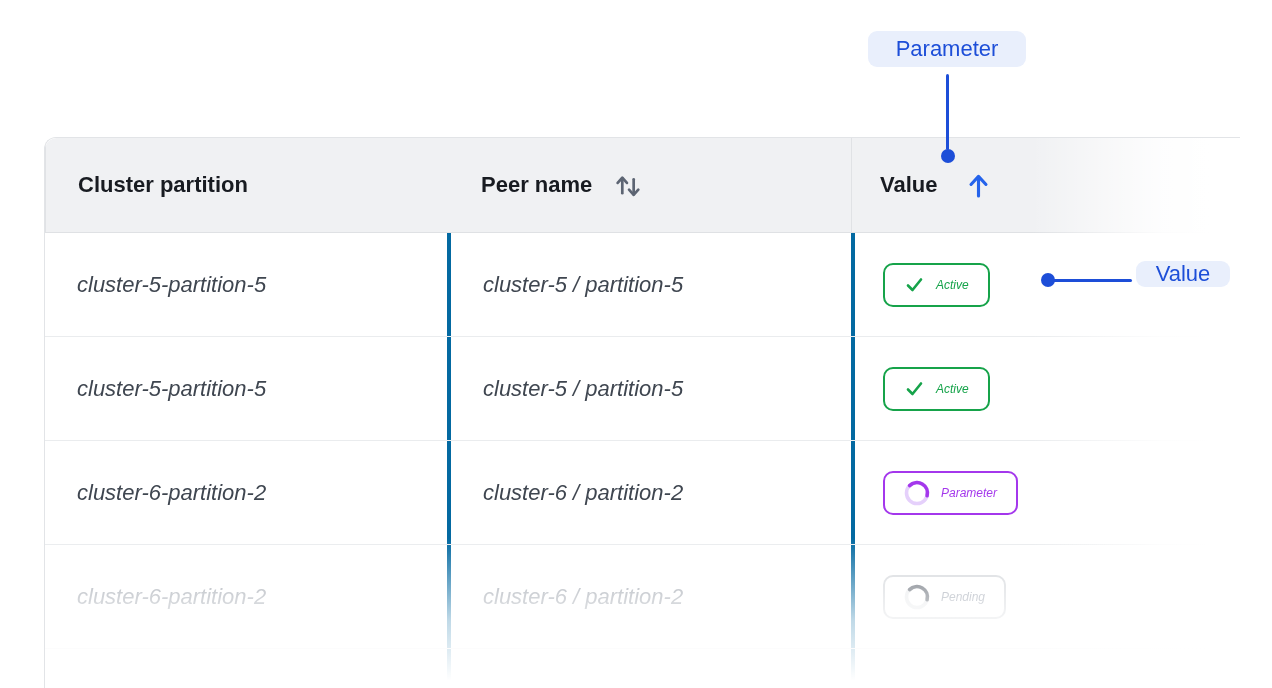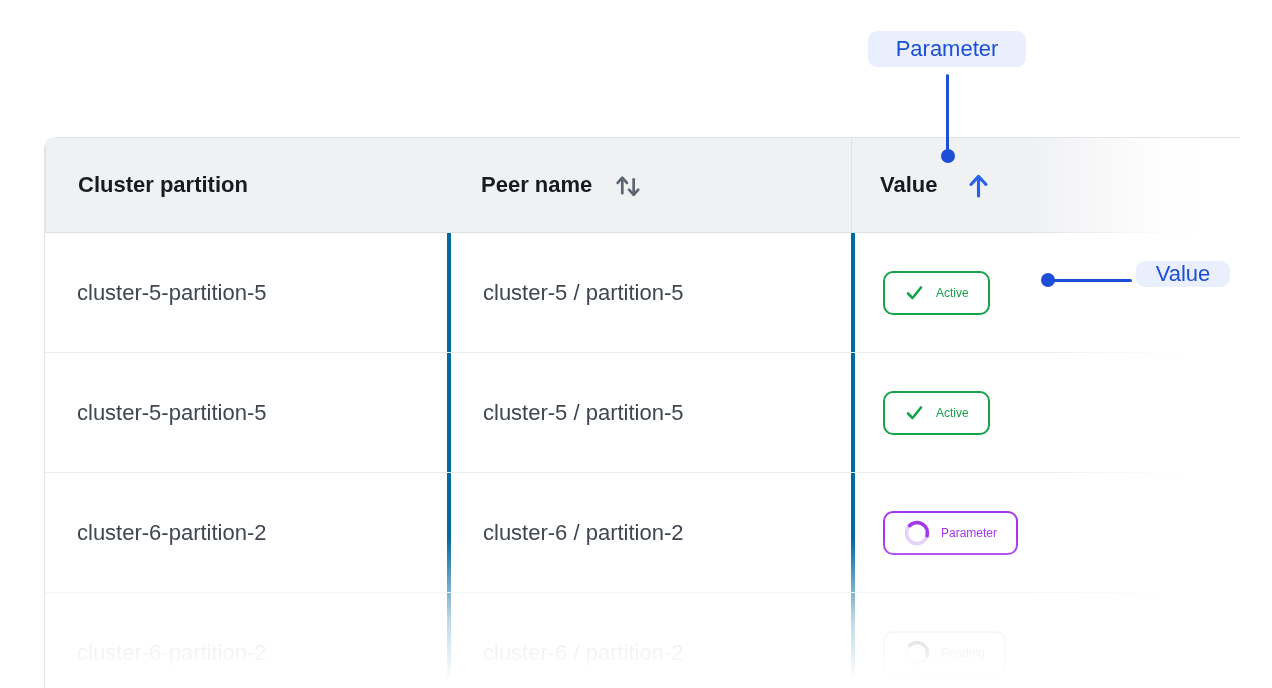--- a/index.html
+++ b/index.html
@@ -14,21 +14,21 @@
   .thead { display:flex; height:95px; background:#f0f1f3;
     border-bottom:1px solid #dfe1e4; border-top-left-radius:12px; }
   .th { display:flex; align-items:center; font-size:22px; font-weight:700; color:#181b21; }
   .c1 { width:402px; padding-left:32px; }
   .c2 { width:404px; padding-left:32px; }
   .c3 { flex:1; padding-left:28px; }
   .th.c2, .th.c3 { border-left:1px solid #e0e2e5; }
   .sort-icon { margin-left:22px; display:inline-flex; }
   .asc-icon  { margin-left:30px; display:inline-flex; }
 
-  .row { display:flex; height:120px; border-bottom:1px solid #eaecee; background:#fff; }
+  .row { display:flex; height:104px; border-bottom:1px solid #eaecee; background:#fff;font-style:italic; }
   .td { display:flex; align-items:center; font-size:22px; color:#3f4650; }
   .td.c2, .td.c3 { border-left:4px solid #0369a1; }
   .row.muted .td { color:#9ba1aa; }
   .row.faded { border-bottom:none; }
   .row.faded .td { color:#c3c7cd; }
 
   
   .badge { display:inline-flex; align-items:center; gap:11px; height:44px;
     padding:0 19px; border-radius:10px; background:#fff;
     font-size:12px; font-weight:500; line-height:1; white-space:nowrap; }

